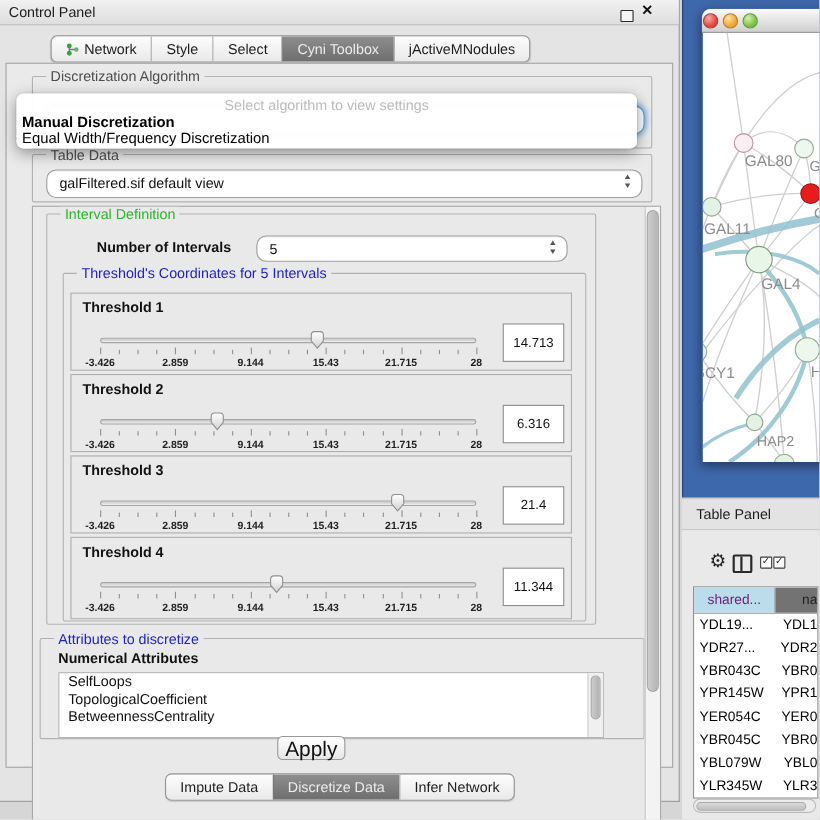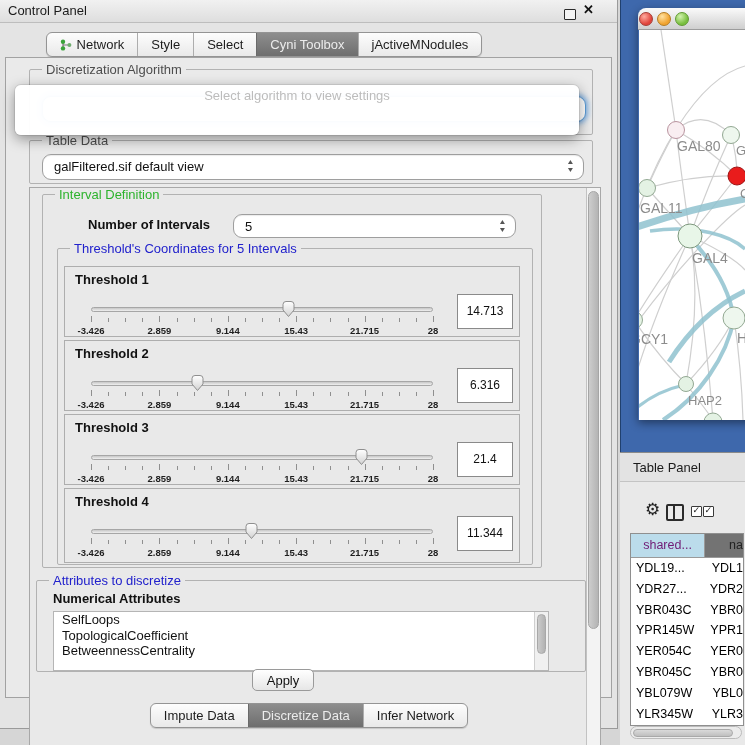--- a/index.html
+++ b/index.html
@@ -89,21 +89,21 @@
   .g-attrs{left:6px;top:392px;width:550px;height:92px;}
   .attr-title{position:absolute;left:16px;top:10px;font-size:13px;font-weight:bold;color:#111;}
   .listbox{position:absolute;left:16px;top:30px;width:496px;height:60px;background:#fff;
       border:1px solid #b5b5b5;box-sizing:border-box;overflow:hidden;}
   .attr-item{padding-left:8px;height:15.5px;line-height:15.5px;font-size:13px;color:#111;}
   .lb-scroll{position:absolute;right:0;top:0;bottom:0;width:13px;background:#f0f0f0;border-left:1px solid #cfcfcf;}
   .lb-thumb{position:absolute;left:1.5px;top:2px;width:9px;height:40px;border-radius:5px;
       background:linear-gradient(90deg,#cbcbcb,#b2b2b2);border:1px solid #a8a8a8;box-sizing:border-box;}
 
   .apply{position:absolute;left:246px;top:611px;width:62px;height:22px;border-radius:5px;
-      background:linear-gradient(#ffffff,#e6e6e6);border:1px solid #9a9a9a;font-size:13px;color:#111;
+      background:linear-gradient(#ffffff,#e6e6e6);border:1px solid #9a9a9a;font-size:19px;color:#111;
       font-family:"Liberation Sans",sans-serif;}
 
   
   .net-desktop{position:absolute;left:620px;top:0;width:125px;height:452px;background:#3e68ac;
       border-left:1px solid #20406e;box-sizing:border-box;overflow:hidden;}
   .net-frame{position:absolute;left:17px;top:8px;width:120px;height:412px;
       border-radius:8px 0 0 0;box-shadow:0 3px 10px rgba(0,0,0,.45);}
   .net-titlebar{position:absolute;left:0;top:0;width:100%;height:22px;border-radius:8px 0 0 0;
       background:linear-gradient(#fafafa,#cfcfcf);border-bottom:1px solid #9c9c9c;box-sizing:border-box;}
   .tl{position:absolute;top:4px;width:14px;height:14px;border-radius:50%;box-sizing:border-box;}
@@ -189,20 +189,24 @@
 
     <div class="cp-main">
 
       <div class="group g-disc">
         <span class="glabel dark">Discretization Algorithm</span>
         <div class="combo focus-combo"></div>
       </div>
 
       <div class="popup">
         <div class="popup-hint">Select algorithm to view settings</div>
+        <div id="popupOpts">
+            <div class="popup-opt sel">Manual Discretization</div>
+            <div class="popup-opt">Equal Width/Frequency Discretization</div>
+          </div>
       </div>
 
       <div class="group g-table">
         <span class="glabel dark">Table Data</span>
         <div class="combo td-combo">
           <span class="combo-text">galFiltered.sif default view</span>
           <span class="spinner">
               <i>▲</i>
               <i>▼</i>
             </span>

